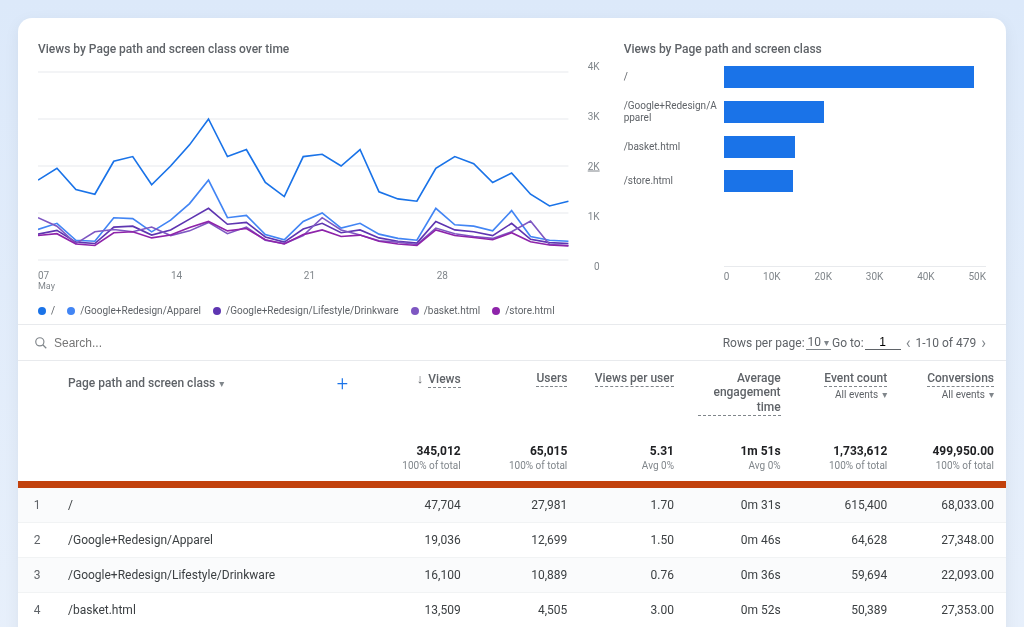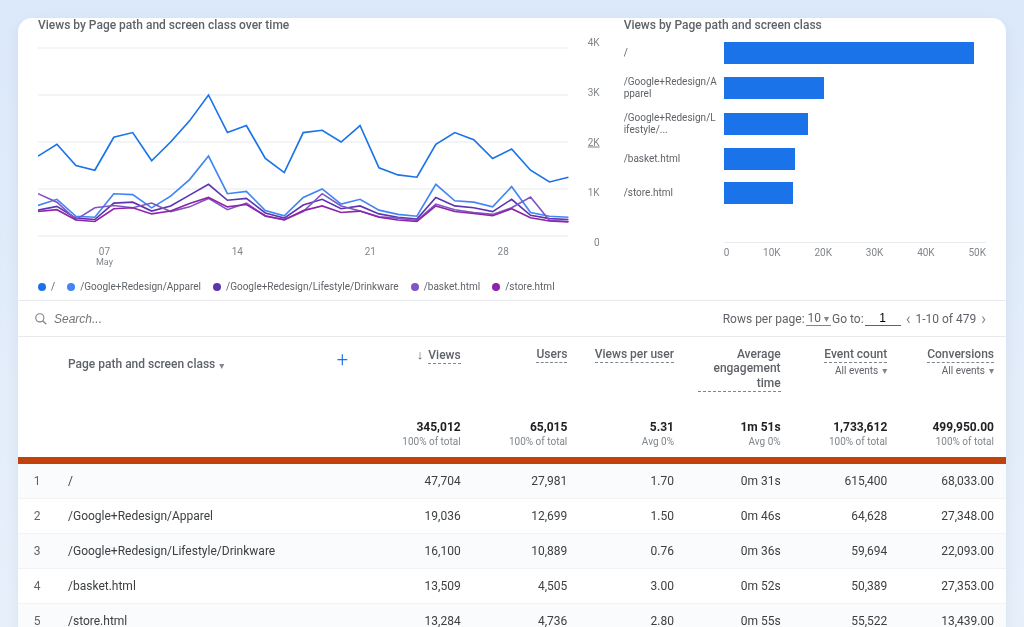--- a/index.html
+++ b/index.html
@@ -14,64 +14,64 @@
     background: #fff;
     border-radius: 14px;
     box-shadow: 0 4px 16px rgba(0,0,0,0.06);
     width: 988px;
     margin: 0 auto;
     overflow: hidden;
   }
   .charts-row {
     display: flex;
     gap: 24px;
-    padding: 0 20px 8px 20px;
+    padding: 24px 20px 8px 20px;
   }
   .chart-left { flex: 1.55; }
   .chart-right { flex: 1; }
   .chart-title { font-size: 12px; color: #5f6368; margin-bottom: 10px; font-weight: 500; }
   .line-chart-wrap { position: relative; height: 200px; }
   svg { display: block; }
   .y-axis-labels { position: absolute; right: 0; top: 0; height: 100%; font-size: 10px; color: #80868b; }
   .y-axis-labels div { position: absolute; right: 0; transform: translateY(-50%); }
   .x-axis-labels { display: flex; justify-content: space-around; font-size: 10px; color: #80868b; margin-top: 4px; padding-right: 30px; }
-  .x-tick { flex:1; text-align:center; }
+  .x-tick { flex:1; }
   .x-tick .sub { font-size: 9px; }
   .legend { display: flex; flex-wrap: wrap; gap: 12px; margin-top: 14px; font-size: 10px; color: #5f6368; align-items:center; }
   .legend-item { display: flex; align-items: center; gap: 5px; }
   .legend-dot { width: 8px; height: 8px; border-radius: 50%; }
   .bar-chart-wrap { height: 200px; position: relative; }
   .bar-row { display: flex; align-items: center; margin-bottom: 12px; }
   .bar-label { width: 100px; font-size: 10px; color: #5f6368; line-height: 1.2; word-break: break-word; padding-right:6px; }
   .bar-track { flex: 1; height: 22px; position: relative; }
   .bar-fill { height: 100%; background: #1a73e8; }
   .bar-x-axis { display: flex; justify-content: space-between; font-size: 10px; color: #80868b; margin-left: 100px; border-top:1px solid #e8eaed; padding-top:4px; }
 
   .table-section { border-top: 1px solid #e8eaed; }
   .table-toolbar {
     display: flex; align-items: center; padding: 8px 16px; border-bottom: 1px solid #e8eaed;
     font-size: 12px; color: #5f6368;
   }
   .search-wrap { display: flex; align-items: center; gap: 6px; flex:1; }
-  .search-input { border:none; outline:none; font-size:12px; color:#3b82f6; width:200px;font-style:italic; }
+  .search-input { border:none; outline:none; font-size:12px; color:#3b82f6; width:200px; }
   .toolbar-right { display:flex; align-items:center; gap:1px; }
   .rpp-select, .goto-input { border:none; border-bottom:1px solid #5f6368; font-size:12px; width:28px; text-align:center; background:transparent; }
   .goto-input { width:36px; }
   .pager-arrow { color:#80868b; cursor:pointer; padding:0 4px; font-size:16px; }
 
   table { width: 100%; border-collapse: collapse; table-layout: fixed; }
   th, td { padding: 10px 12px; text-align: right; font-size: 12px; }
   th:first-child, td:first-child { width: 38px; text-align:center; color:#5f6368; }
   th:nth-child(2), td:nth-child(2) { text-align: left; width: 310px; }
   thead th { font-weight: 500; color: #5f6368; vertical-align: top; }
   .col-label { display:inline-block; line-height:1.2; }
   .dotted-under { border-bottom: 1px dashed #80868b; padding-bottom:1px; }
   .col-sub { font-size:10px; font-weight:400; color:#5f6368; display:flex; align-items:flex-end; justify-content:flex-end; gap:4px; margin-top:2px; }
   .sort-arrow { font-size:13px; color:#5f6368; margin-right:2px; }
-  .dim-header { display:flex; align-items:flex-end; gap:4px; color:#5f6368; }
+  .dim-header { display:flex; align-items:center; gap:4px; color:#5f6368; }
   .plus-btn { color:#1a73e8; font-size:20px; font-weight:300; cursor:pointer; margin-left:auto; margin-right:6px; }
   .totals-row td { font-weight:700; color:#202124; border-bottom:7px solid #c2410c; padding-top:18px; }
   .totals-sub { font-weight:400; font-size:10px; color:#80868b; display:block; margin-top:2px; }
   tbody tr.data-row td { border-bottom:1px solid #f1f3f4; color:#3c4043; font-weight:400; }
   tbody tr.data-row td:first-child { color:#5f6368; }
   tbody tr.data-row:nth-child(even) td { background:#fafbfc; }
 
   .caret { font-size:10px; color:#80868b; }
   .grid-line { stroke:#e8eaed; stroke-width:1; }
 </style>
@@ -150,26 +150,20 @@
           <div class="bar-row">
             <div class="bar-label">/</div>
             <div class="bar-track">
               <div class="bar-fill" style="width: 95.408%;"></div>
             </div>
           </div>
           <div class="bar-row">
             <div class="bar-label">/Google+Redesign/Apparel</div>
             <div class="bar-track">
               <div class="bar-fill" style="width: 38.072%;"></div>
-            </div>
-          </div>
-          <div class="bar-row">
-            <div class="bar-label">/Google+Redesign/Lifestyle/...</div>
-            <div class="bar-track">
-              <div class="bar-fill" style="width: 32.2%;"></div>
             </div>
           </div>
           <div class="bar-row">
             <div class="bar-label">/basket.html</div>
             <div class="bar-track">
               <div class="bar-fill" style="width: 27.018%;"></div>
             </div>
           </div>
           <div class="bar-row">
             <div class="bar-label">/store.html</div>

